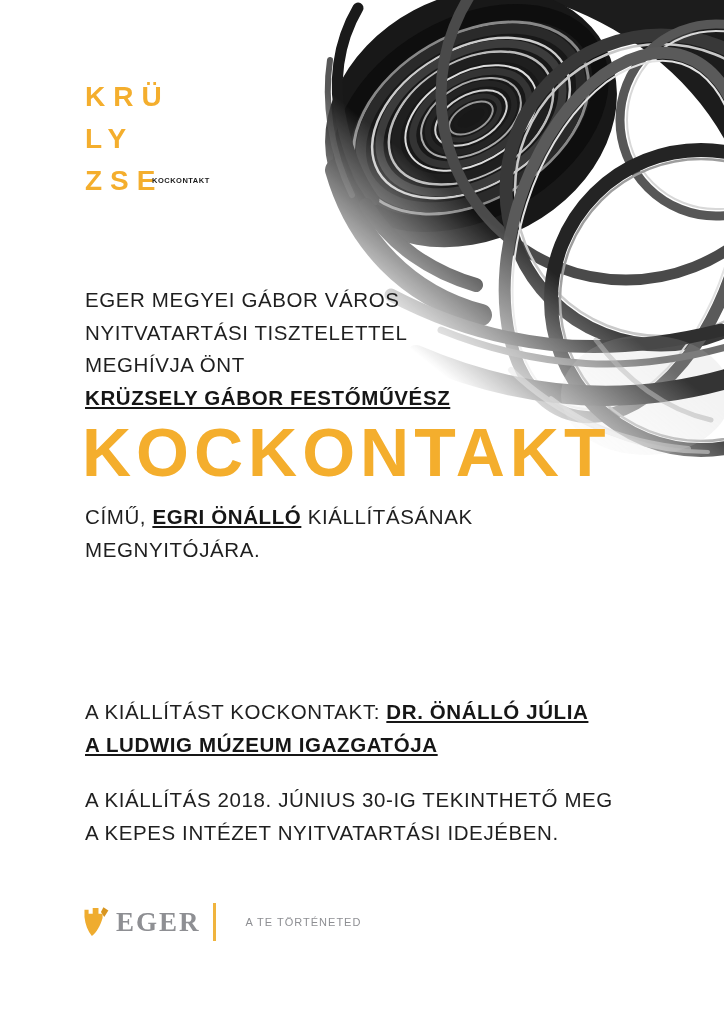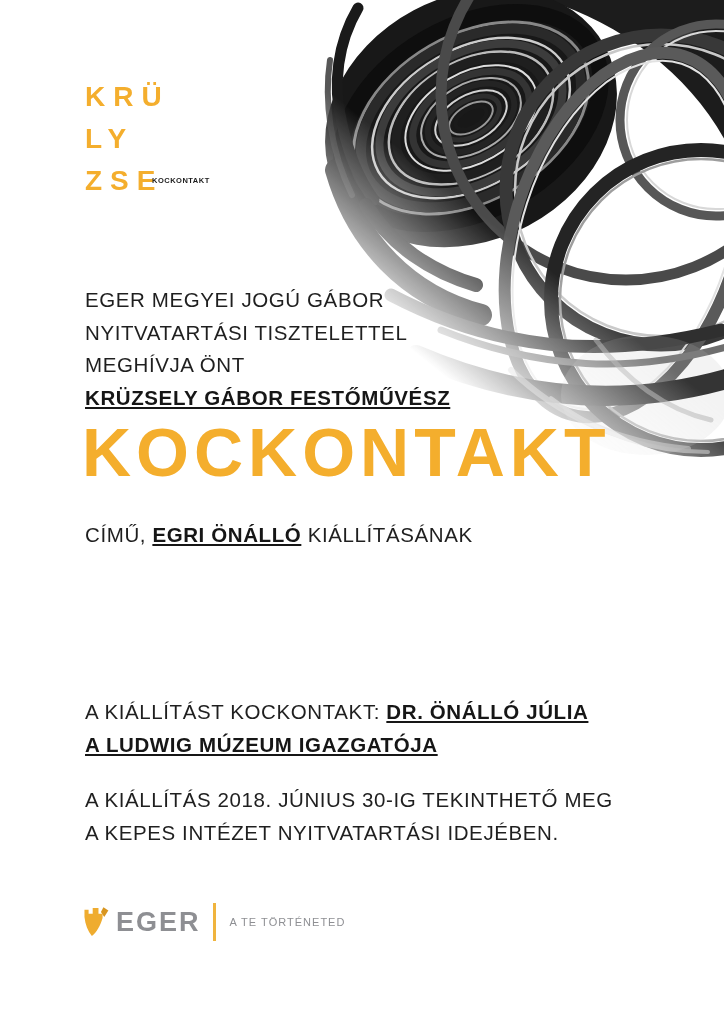--- a/index.html
+++ b/index.html
@@ -23,32 +23,32 @@
   .logo-sub{position:absolute;left:152px;top:176px;z-index:2;
         color:#1b1b1b;font-weight:700;font-size:7.5px;letter-spacing:0.5px;}
 
   
   .block{font-size:20.5px;line-height:32.5px;letter-spacing:0.6px;font-weight:400;}
   .b{font-weight:700;color:#161616;text-decoration:underline;}
   .intro{left:85px;top:284px;}
   .title{position:absolute;left:82px;top:418px;z-index:2;margin:0;
          color:#F4AE2D;font-size:68px;font-weight:700;letter-spacing:5px;
          line-height:1;white-space:nowrap;}
-  .subtitle{left:85px;top:519px;}
+  .subtitle{left:85px;top:501px;}
   .details{left:85px;top:608px;}
   .opening{left:85px;top:696px;}
   .duration{left:85px;top:784px;}
 
   
   .footer{position:absolute;left:82px;top:903px;z-index:2;
           display:flex;align-items:center;}
   .crest{width:28px;height:36px;flex:0 0 auto;}
-  .city{margin-left:6px;color:#8E8F93;font-weight:700;font-size:27px;letter-spacing:2px;}
+  .city{margin-left:6px;color:#8E8F93;font-weight:700;font-size:27px;letter-spacing:2px;font-family:Liberation Serif, serif;}
   .divider{margin-left:12px;width:3px;height:38px;background:#F0B43E;}
-  .tagline{margin-left:14px;color:#8E8F93;font-size:11px;letter-spacing:1px;font-weight:400;text-align:center;}
+  .tagline{margin-left:30px;color:#8E8F93;font-size:11px;letter-spacing:1px;font-weight:400;text-align:center;}
 </style>
 </head>
 <body>
 
 <div class="poster">
 
   <svg class="artwork" width="434" height="480" viewBox="0 0 434 480" aria-hidden="true">
     <defs>
       <linearGradient id="fadeG" x1="0.9" y1="0.05" x2="0.22" y2="0.98">
         <stop offset="0.52" stop-color="#ffffff"></stop>
@@ -110,30 +110,31 @@
   </svg>
 
   <div class="logo">
     <div>KRÜ</div>
     <div>LY</div>
     <div>ZSE</div>
   </div>
   <div class="logo-sub">KOCKONTAKT</div>
 
   <div class="textlayer block intro">
-    <div>EGER MEGYEI JOGÚ GÁBOR</div>
+    <div>EGER MEGYEI GÁBOR VÁROS</div>
     <div>NYITVATARTÁSI TISZTELETTEL</div>
     <div>MEGHÍVJA ÖNT</div>
     <div class="b">KRÜZSELY GÁBOR FESTŐMŰVÉSZ</div>
   </div>
 
   <h1 class="title">KOCKONTAKT</h1>
 
   <div class="textlayer block subtitle">
     <div><span>CÍMŰ, </span><span class="b">EGRI ÖNÁLLÓ</span><span> KIÁLLÍTÁSÁNAK</span></div>
+    <div>MEGNYITÓJÁRA.</div>
   </div>
 
 
   <div class="textlayer block opening">
     <div><span>A KIÁLLÍTÁST KOCKONTAKT: </span><span class="b">DR. ÖNÁLLÓ JÚLIA</span></div>
     <div class="b">A LUDWIG MÚZEUM IGAZGATÓJA</div>
   </div>
 
   <div class="textlayer block duration">
     <div>A KIÁLLÍTÁS 2018. JÚNIUS 30-IG TEKINTHETŐ MEG</div>

